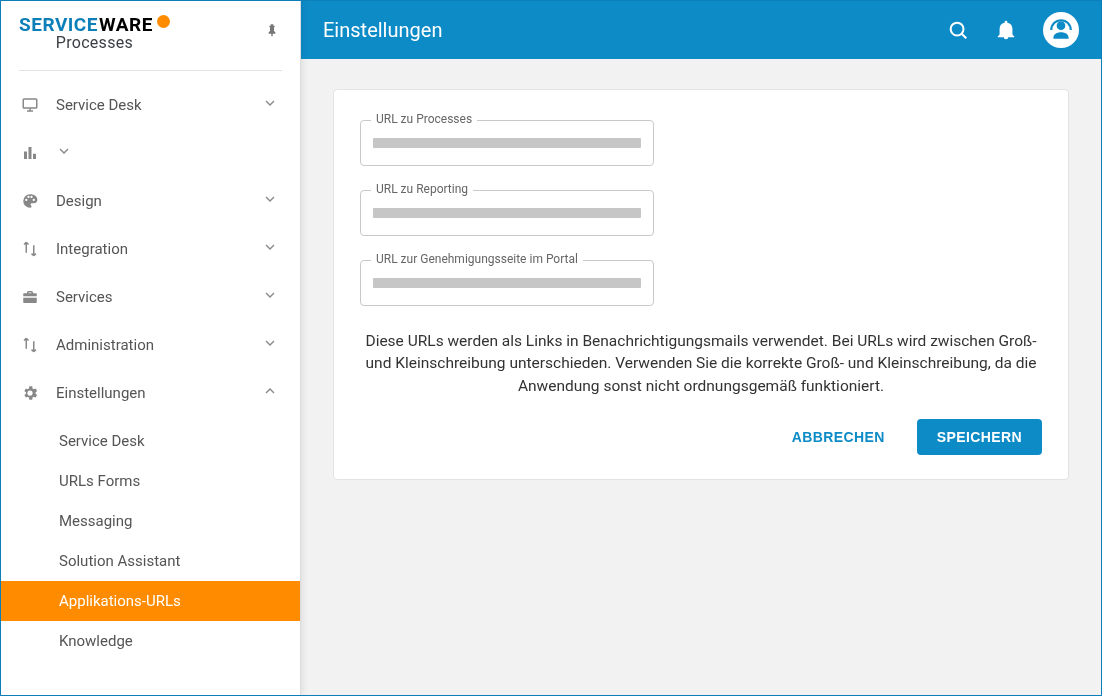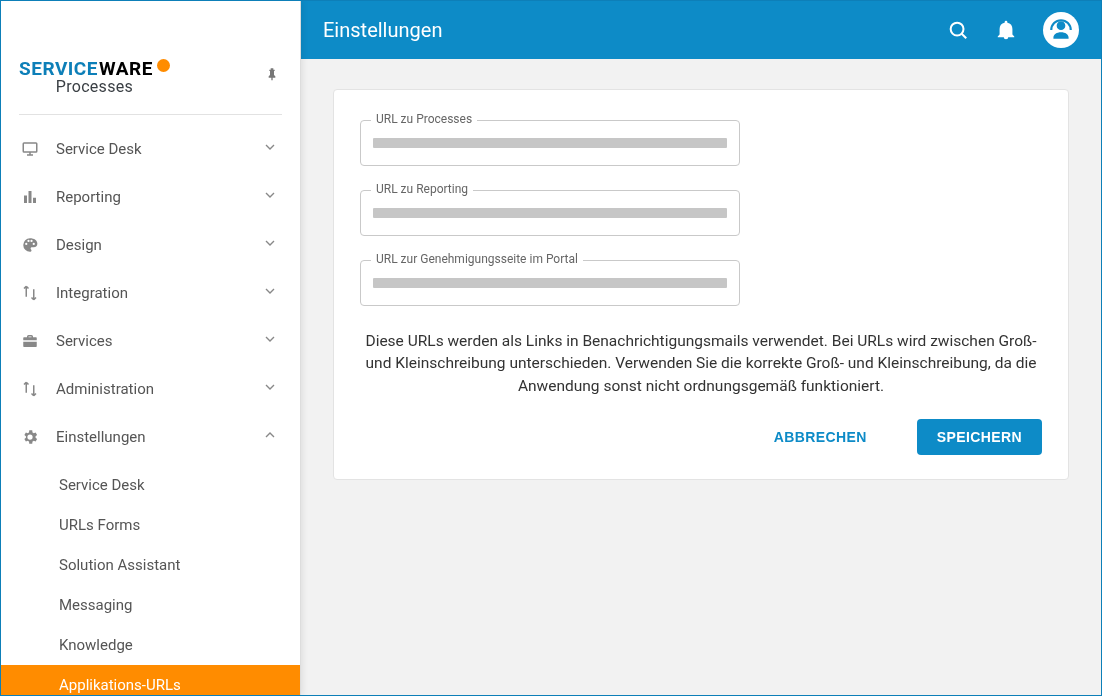--- a/index.html
+++ b/index.html
@@ -21,21 +21,20 @@
     box-shadow: 2px 0 6px rgba(0,0,0,0.08);
     display: flex;
     flex-direction: column;
     z-index: 2;
   }
   .logo-row {
     display: flex;
     align-items: center;
     justify-content: space-between;
     padding: 14px 20px 10px 18px;
-    margin-top: 44px;
   }
   .logo {
     display: flex;
     flex-direction: column;
     align-items: center;
     line-height: 1.05;
   }
   .logo-top {
     font-weight: 700;
     font-size: 19px;
@@ -125,21 +124,21 @@
     border: 1px solid #e3e3e3;
     border-radius: 4px;
     padding: 30px 26px 24px 26px;
   }
 
   .field {
     position: relative;
     border: 1px solid #c9c9c9;
     border-radius: 4px;
     height: 46px;
-    width: 380px;
+    width: 294px;
     margin-bottom: 24px;
     padding: 0 12px;
     display: flex;
     align-items: center;
   }
   .field-label {
     position: absolute;
     top: -9px;
     left: 10px;
     background: #fff;
@@ -158,21 +157,21 @@
     color: #333;
     font-size: 15.5px;
     line-height: 1.45;
     margin: 14px 0 22px 0;
     text-align: center;
   }
 
   .actions {
     display: flex;
     justify-content: flex-end;
-    gap: 30px;
+    gap: 12px;
     align-items: flex-end;
   }
   .btn {
     border: none;
     padding: 10px 20px;
     border-radius: 4px;
     font-size: 14px;
     font-weight: 600;
     letter-spacing: 0.4px;
     cursor: pointer;
@@ -216,21 +215,20 @@
             </svg></span>
       </li>
       <li class="nav-item">
         <span class="nav-icon">
           <svg width="18" height="18" viewBox="0 0 24 24" fill="currentColor">
               <rect x="4" y="10" width="4" height="10"></rect>
               <rect x="10" y="4" width="4" height="16"></rect>
               <rect x="16" y="13" width="4" height="7"></rect>
             </svg>
         </span>
-        <span class="nav-label">Reporting</span>
         <span class="chev"><svg width="16" height="16" viewBox="0 0 24 24" fill="none" stroke="currentColor" stroke-width="2">
               <polyline points="6 9 12 15 18 9"></polyline>
             </svg></span>
       </li>
       <li class="nav-item">
         <span class="nav-icon">
           <svg width="18" height="18" viewBox="0 0 24 24" fill="currentColor">
               <path d="M12 3a9 9 0 1 0 0 18c1 0 2-.6 2-1.7 0-.5-.2-1-.6-1.3-.4-.4-.6-.8-.6-1.3 0-1 .9-1.7 2-1.7h2a5 5 0 0 0 5-5c0-4-4-7-10-7zm-5 9a1.5 1.5 0 1 1 0-3 1.5 1.5 0 0 1 0 3zm3-4a1.5 1.5 0 1 1 0-3 1.5 1.5 0 0 1 0 3zm4 0a1.5 1.5 0 1 1 0-3 1.5 1.5 0 0 1 0 3zm3 4a1.5 1.5 0 1 1 0-3 1.5 1.5 0 0 1 0 3z"></path>
             </svg>
         </span>
@@ -281,24 +279,24 @@
         <span class="nav-label">Einstellungen</span>
         <span class="chev"><svg width="16" height="16" viewBox="0 0 24 24" fill="none" stroke="currentColor" stroke-width="2">
               <polyline points="6 15 12 9 18 15"></polyline>
             </svg></span>
       </li>
     </ul>
 
     <ul class="subnav">
       <li class="sub-item">Service Desk</li>
       <li class="sub-item">URLs Forms</li>
+      <li class="sub-item">Messaging</li>
       <li class="sub-item">Solution Assistant</li>
-      <li class="sub-item">Messaging</li>
+      <li class="sub-item active">Applikations-URLs</li>
       <li class="sub-item">Knowledge</li>
-      <li class="sub-item active">Applikations-URLs</li>
     </ul>
   </aside>
 
   <main class="main">
     <div class="topbar">
       <div class="page-title">Einstellungen</div>
       <div class="topbar-icons">
         <span class="icon-btn">
           <svg width="22" height="22" viewBox="0 0 24 24" fill="none" stroke="currentColor" stroke-width="2.2">
               <circle cx="11" cy="11" r="7"></circle>

